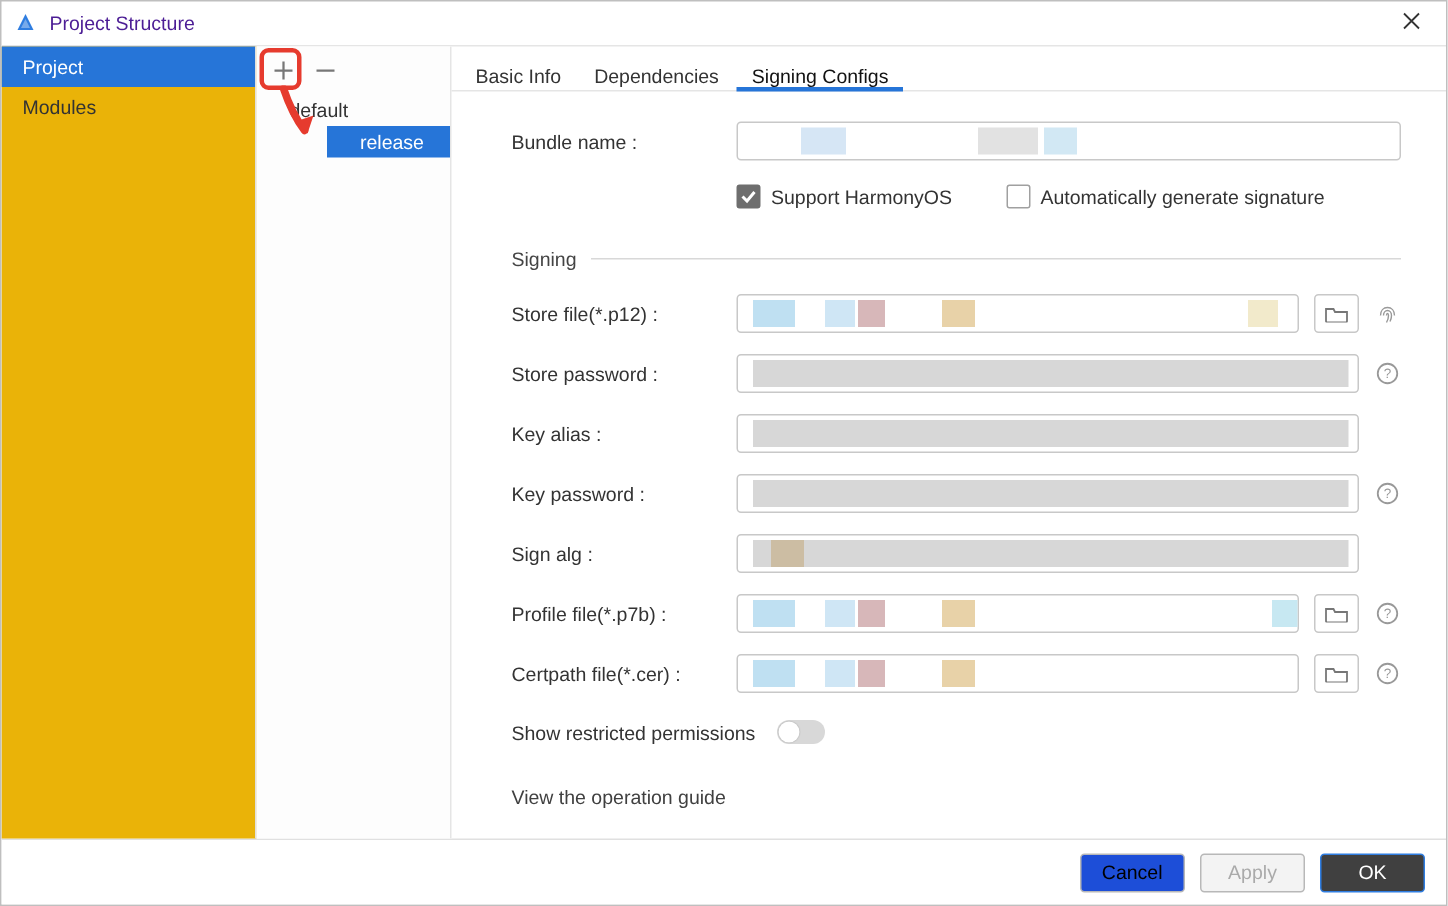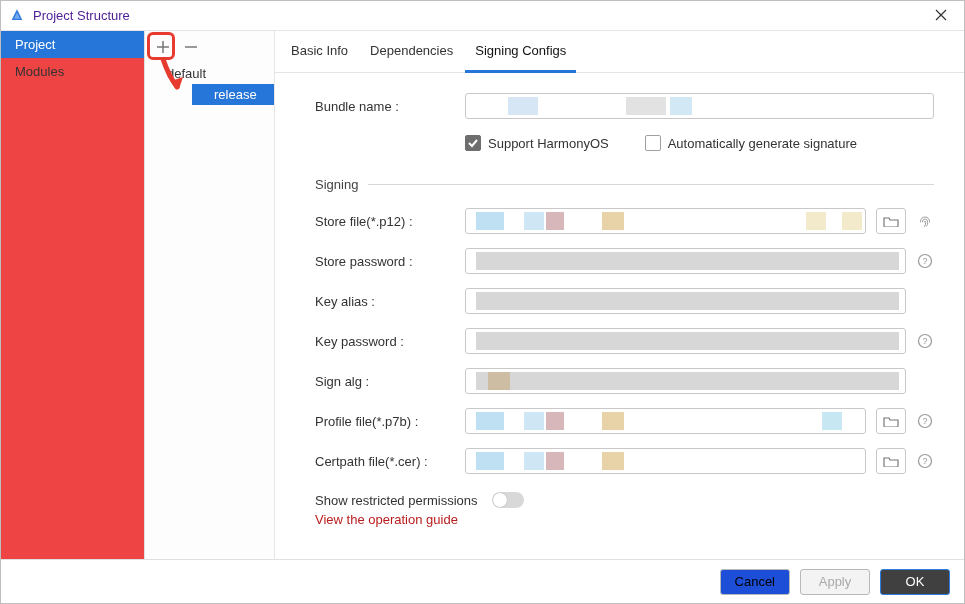--- a/index.html
+++ b/index.html
@@ -23,22 +23,22 @@
   }
   .titlebar .logo { width: 16px; height: 16px; margin-right: 8px; }
   .titlebar .title { flex: 1; font-size: 13px; color: #4c1d95; }
   .titlebar .close { width: 30px; text-align: center; cursor: pointer; font-size: 16px; color: #333; line-height: 1; }
   
   .body {
     display: flex;
     height: calc(100% - 30px - 44px);
   }
   .sidebar {
-    width: 144px;
-    background: #ef4444;
+    width: 170px;
+    background: #eab308;
     border-right: 1px solid #e0e0e0;
   }
   .sidebar .item {
     padding: 6px 14px;
     font-size: 13px;
     cursor: pointer;
   }
   .sidebar .item.active {
     background: #2675d8;
     color: #fff;
@@ -84,21 +84,21 @@
     flex: 1;
     display: flex; flex-direction: column;
     position: relative;
   }
   .tabs {
     display: flex; gap: 2px;
     padding: 8px 6px 0 6px;
     border-bottom: 1px solid #e5e5e5;
   }
   .tabs .tab {
-    padding: 4px 10px 12px 10px;
+    padding: 4px 10px 0 10px;
     font-size: 13px;
     color: #333;
     cursor: pointer;
     border-bottom: 3px solid transparent;
     margin-bottom: -1px;
   }
   .tabs .tab.active {
     border-bottom-color: #2675d8;
     color: #111;
   }
@@ -177,21 +177,21 @@
     cursor: pointer;
   }
   .switch .knob {
     width: 14px; height: 14px;
     background: #fff;
     border-radius: 50%;
     position: absolute; top: 1px; left: 1px;
     box-shadow: 0 0 1px rgba(0,0,0,.3);
   }
   .permrow { display: flex; align-items: center; gap: 14px; margin-top: 18px; }
-  .link { color: #b91c1c; cursor: pointer; margin-top: 4px; display: inline-block; }
+  .link { color: #404040; cursor: pointer; margin-top: 28px; display: inline-block; }
   
   .footer {
     height: 44px;
     border-top: 1px solid #e0e0e0;
     display: flex; align-items: center; justify-content: flex-end;
     padding: 0 14px; gap: 10px;
     background: #fff;
   }
   .btn {
     min-width: 70px; height: 26px;

